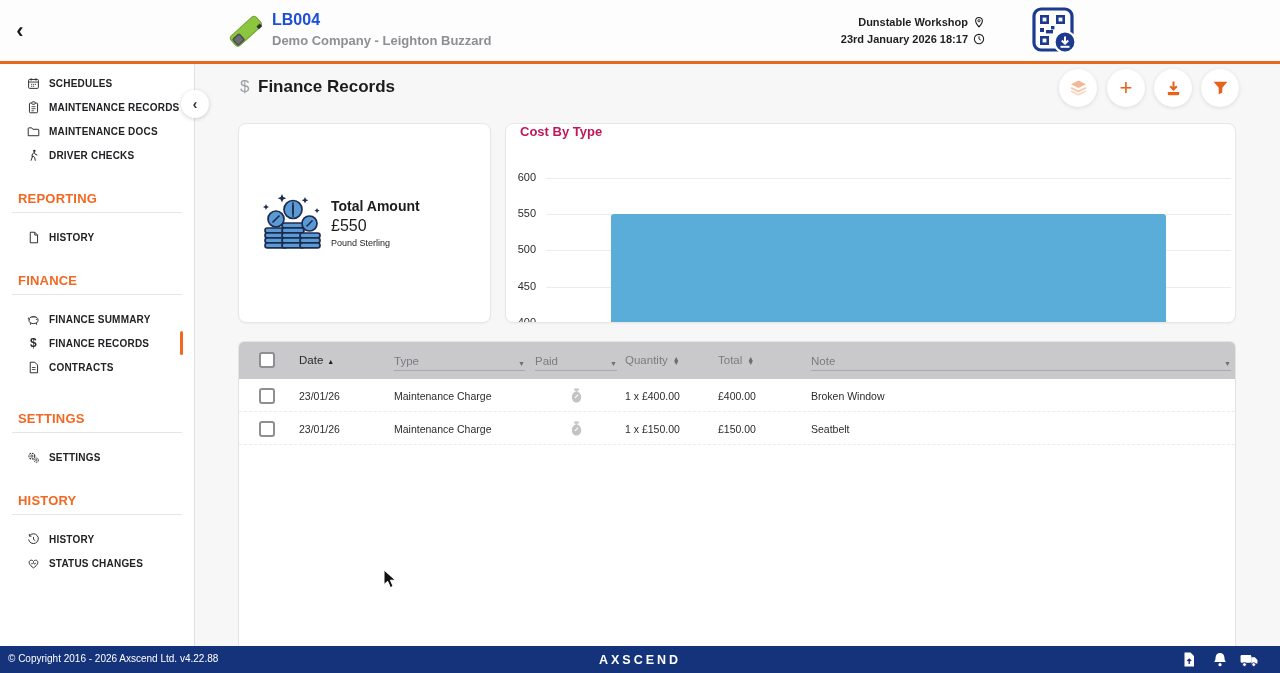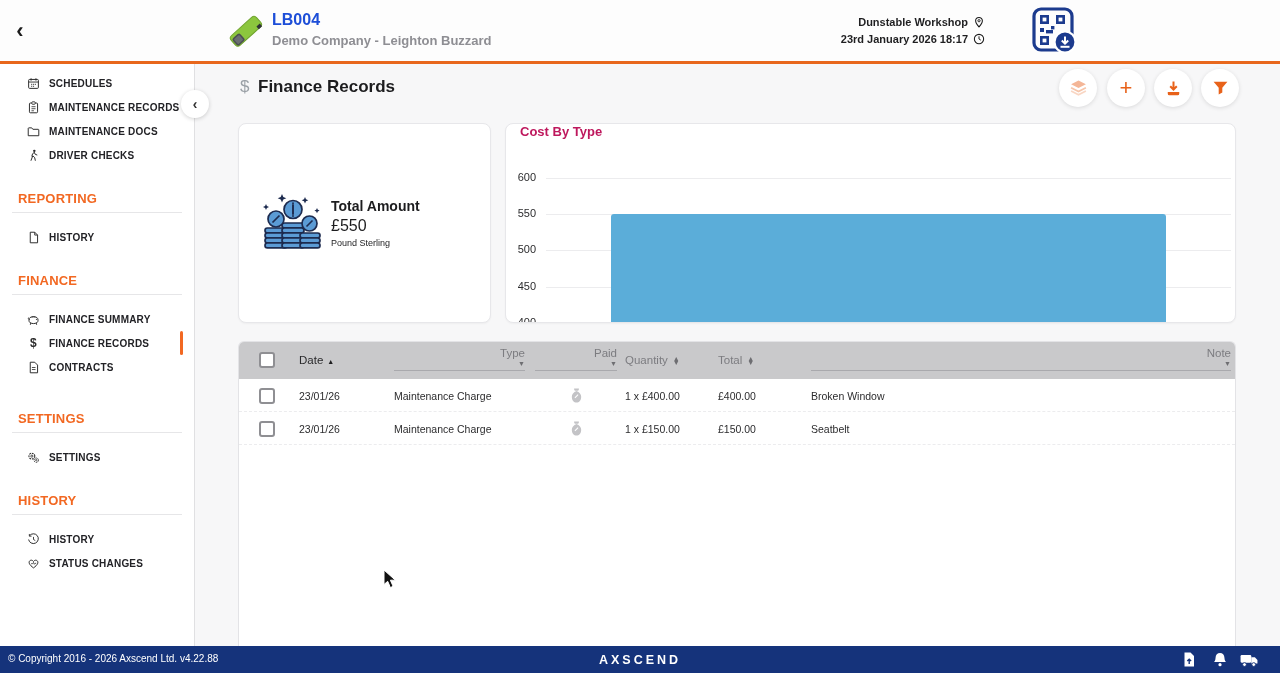--- a/index.html
+++ b/index.html
@@ -48,21 +48,21 @@
   .gridline { position:absolute; left:40px; width:685px; border-top:1px solid #ececee; }
   .ytick { position:absolute; left:0; width:30px; text-align:right; font-size:11px; color:#2c2c2e; }
   .bar { position:absolute; left:105px; top:90px; width:555px; height:112px; background:#5BADD9; border-radius:3px 3px 0 0; }
 
   
   .table-card { position:absolute; left:42px; top:277px; width:998px; bottom:0; background:#fff; border:1px solid #e3e3e6; border-bottom:none; border-radius:6px 6px 0 0; overflow:hidden; }
   .thead { position:absolute; left:0; right:0; top:0; height:37px; background:#c9c9cb; }
   .chk { position:absolute; width:16px; height:16px; background:#fff; border:2px solid #8f8f93; border-radius:3px; cursor:pointer; }
   .hcell { position:absolute; font-size:11.5px; color:#7c7c80; }
   .hcell.dark { color:#2a2a2c; }
-  .hselect { position:absolute; height:24px; border-bottom:1px solid #a9a9ad; display:flex; align-items:flex-end; justify-content:space-between; padding-bottom:3px; cursor:pointer;flex-direction:column; }
+  .hselect { position:absolute; height:24px; border-bottom:1px solid #a9a9ad; display:flex; align-items:flex-end; justify-content:space-between; padding-bottom:3px; cursor:pointer; }
   .hselect .lbl { font-size:11.5px; color:#7c7c80; }
   .sel-arrow { font-size:7px; color:#6e6e72; }
   .sort-asc { font-size:7px; color:#1d1d1f; margin-left:4px; }
   .sort-stack { display:inline-flex; flex-direction:column; line-height:.62; margin-left:5px; vertical-align:middle; }
   .sort-stack span { font-size:7px; color:#6e6e72; }
   .t-row { position:absolute; left:0; right:0; height:32px; background:#fff; border-bottom:1px dashed #ececee; cursor:pointer; }
   .tcell { position:absolute; top:10px; font-size:10.5px; color:#2c2c2e; }
 
   
   .footer { position:absolute; left:0; right:0; bottom:0; height:27px; background:#15337B; z-index:6; }

